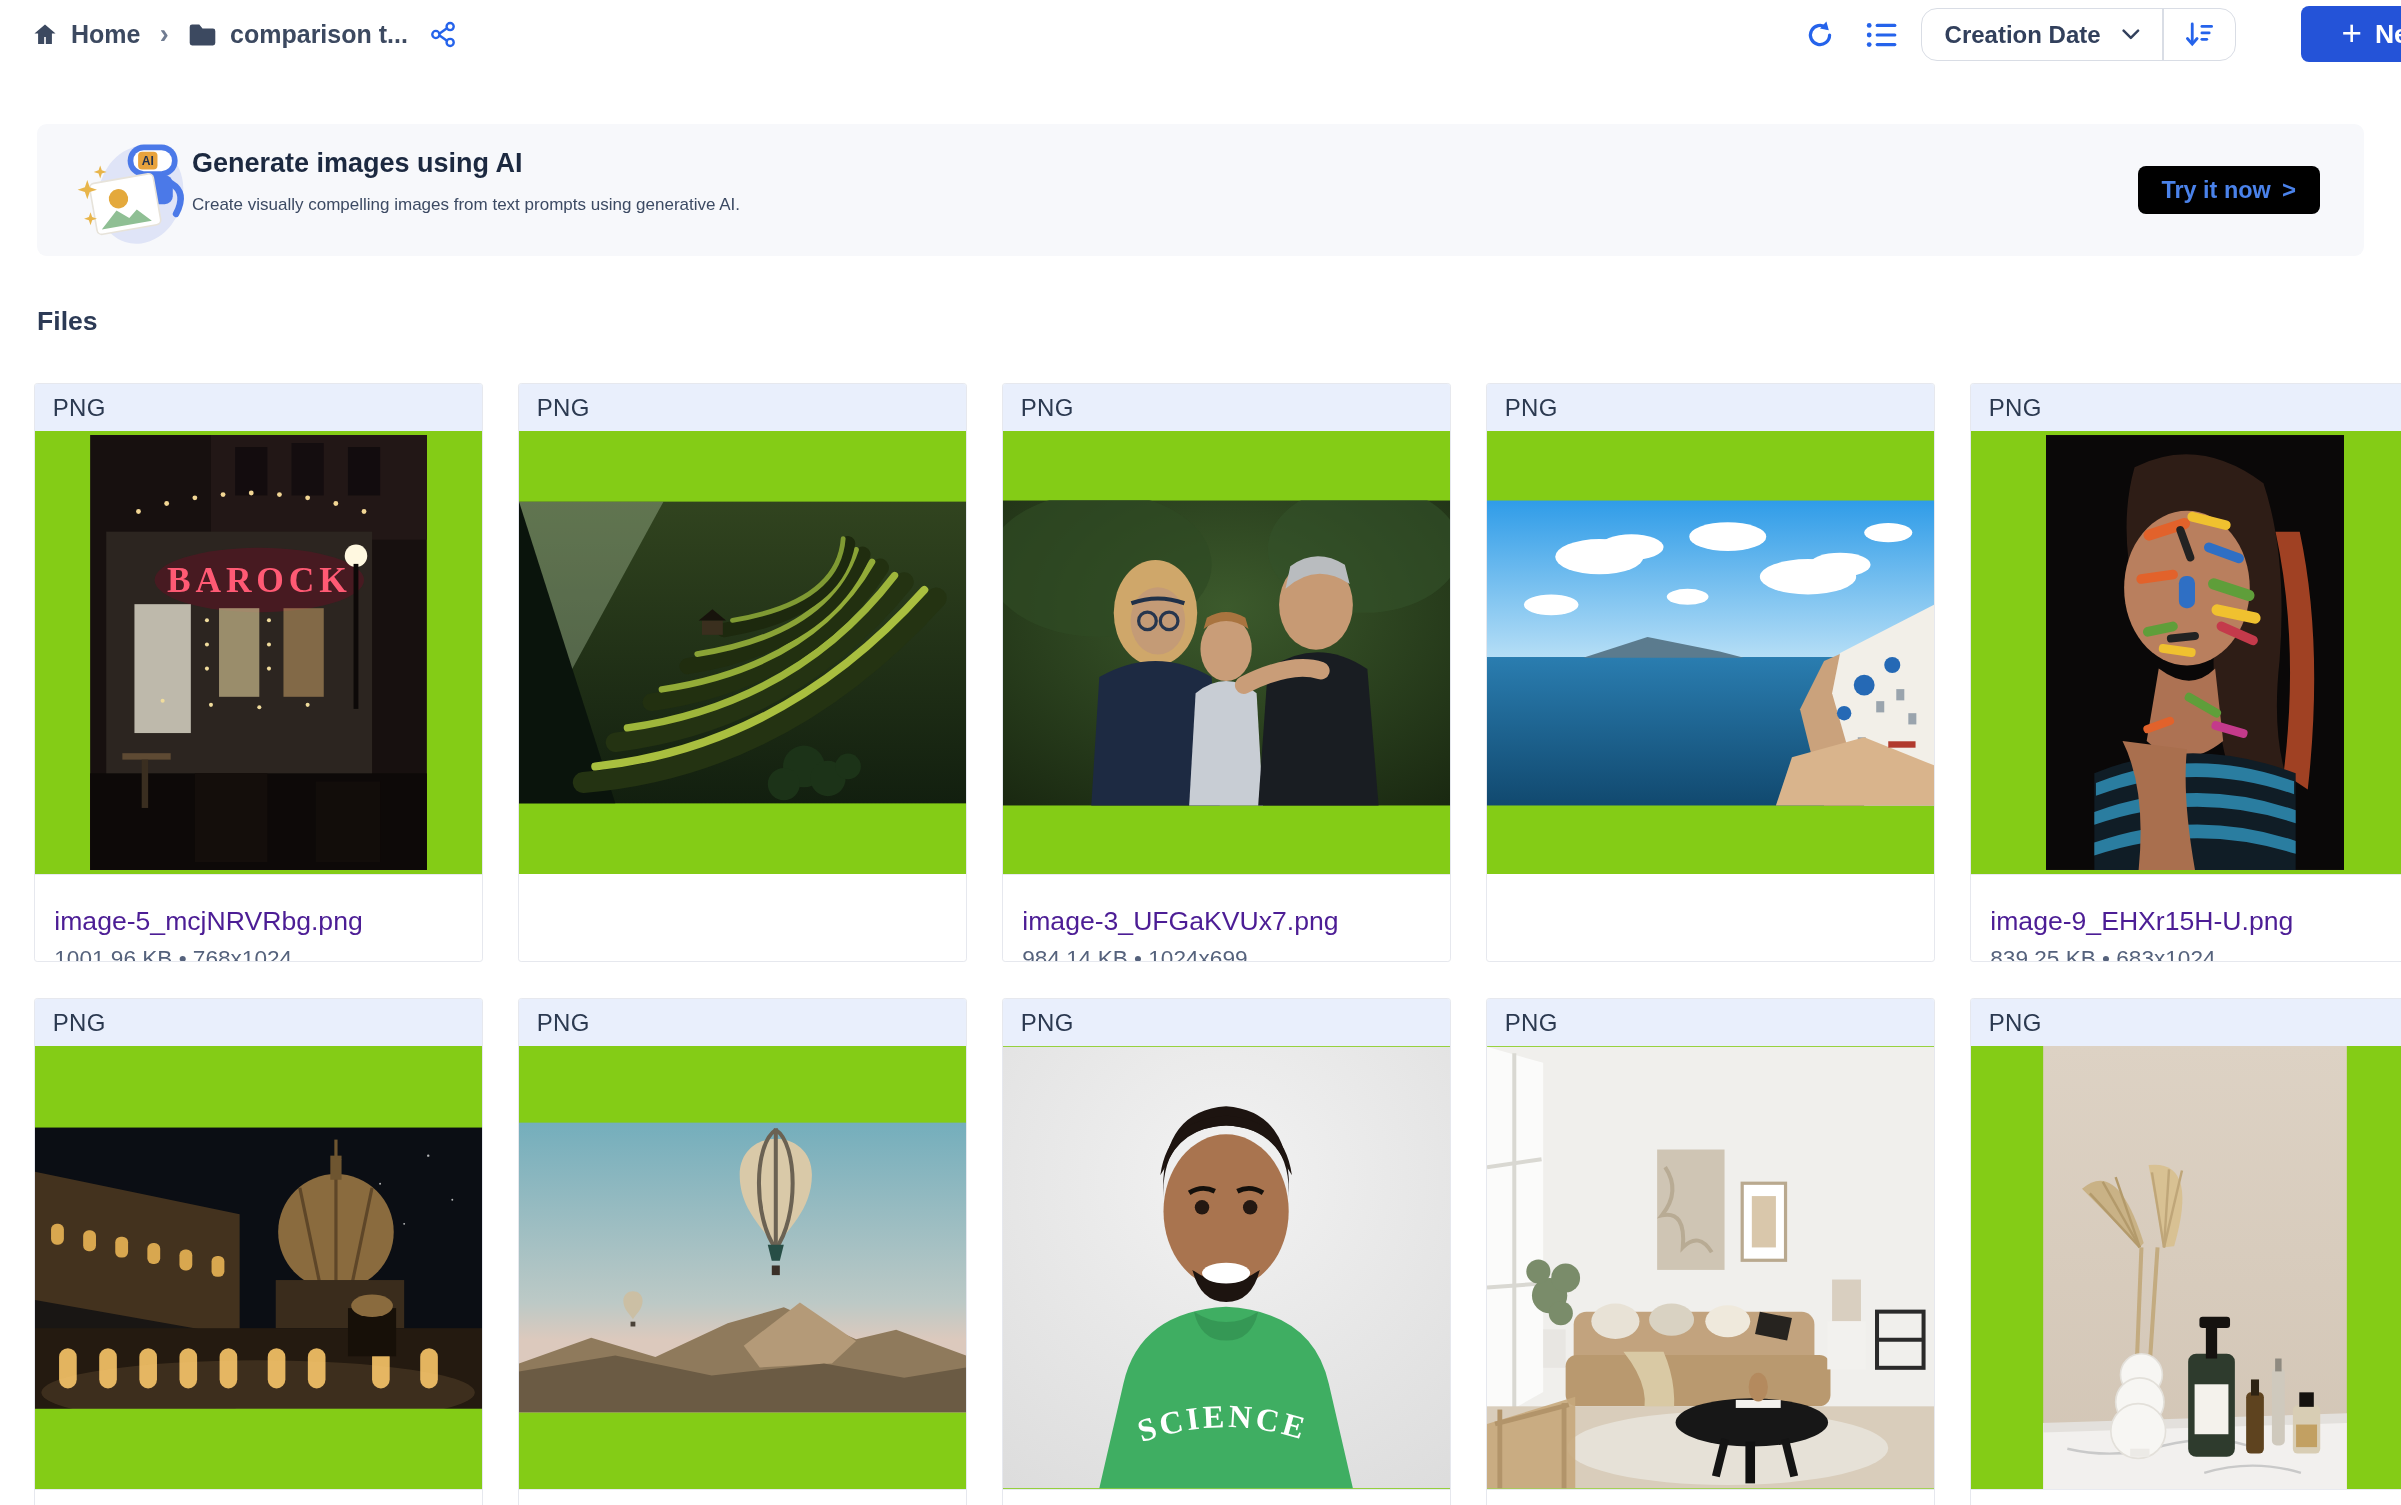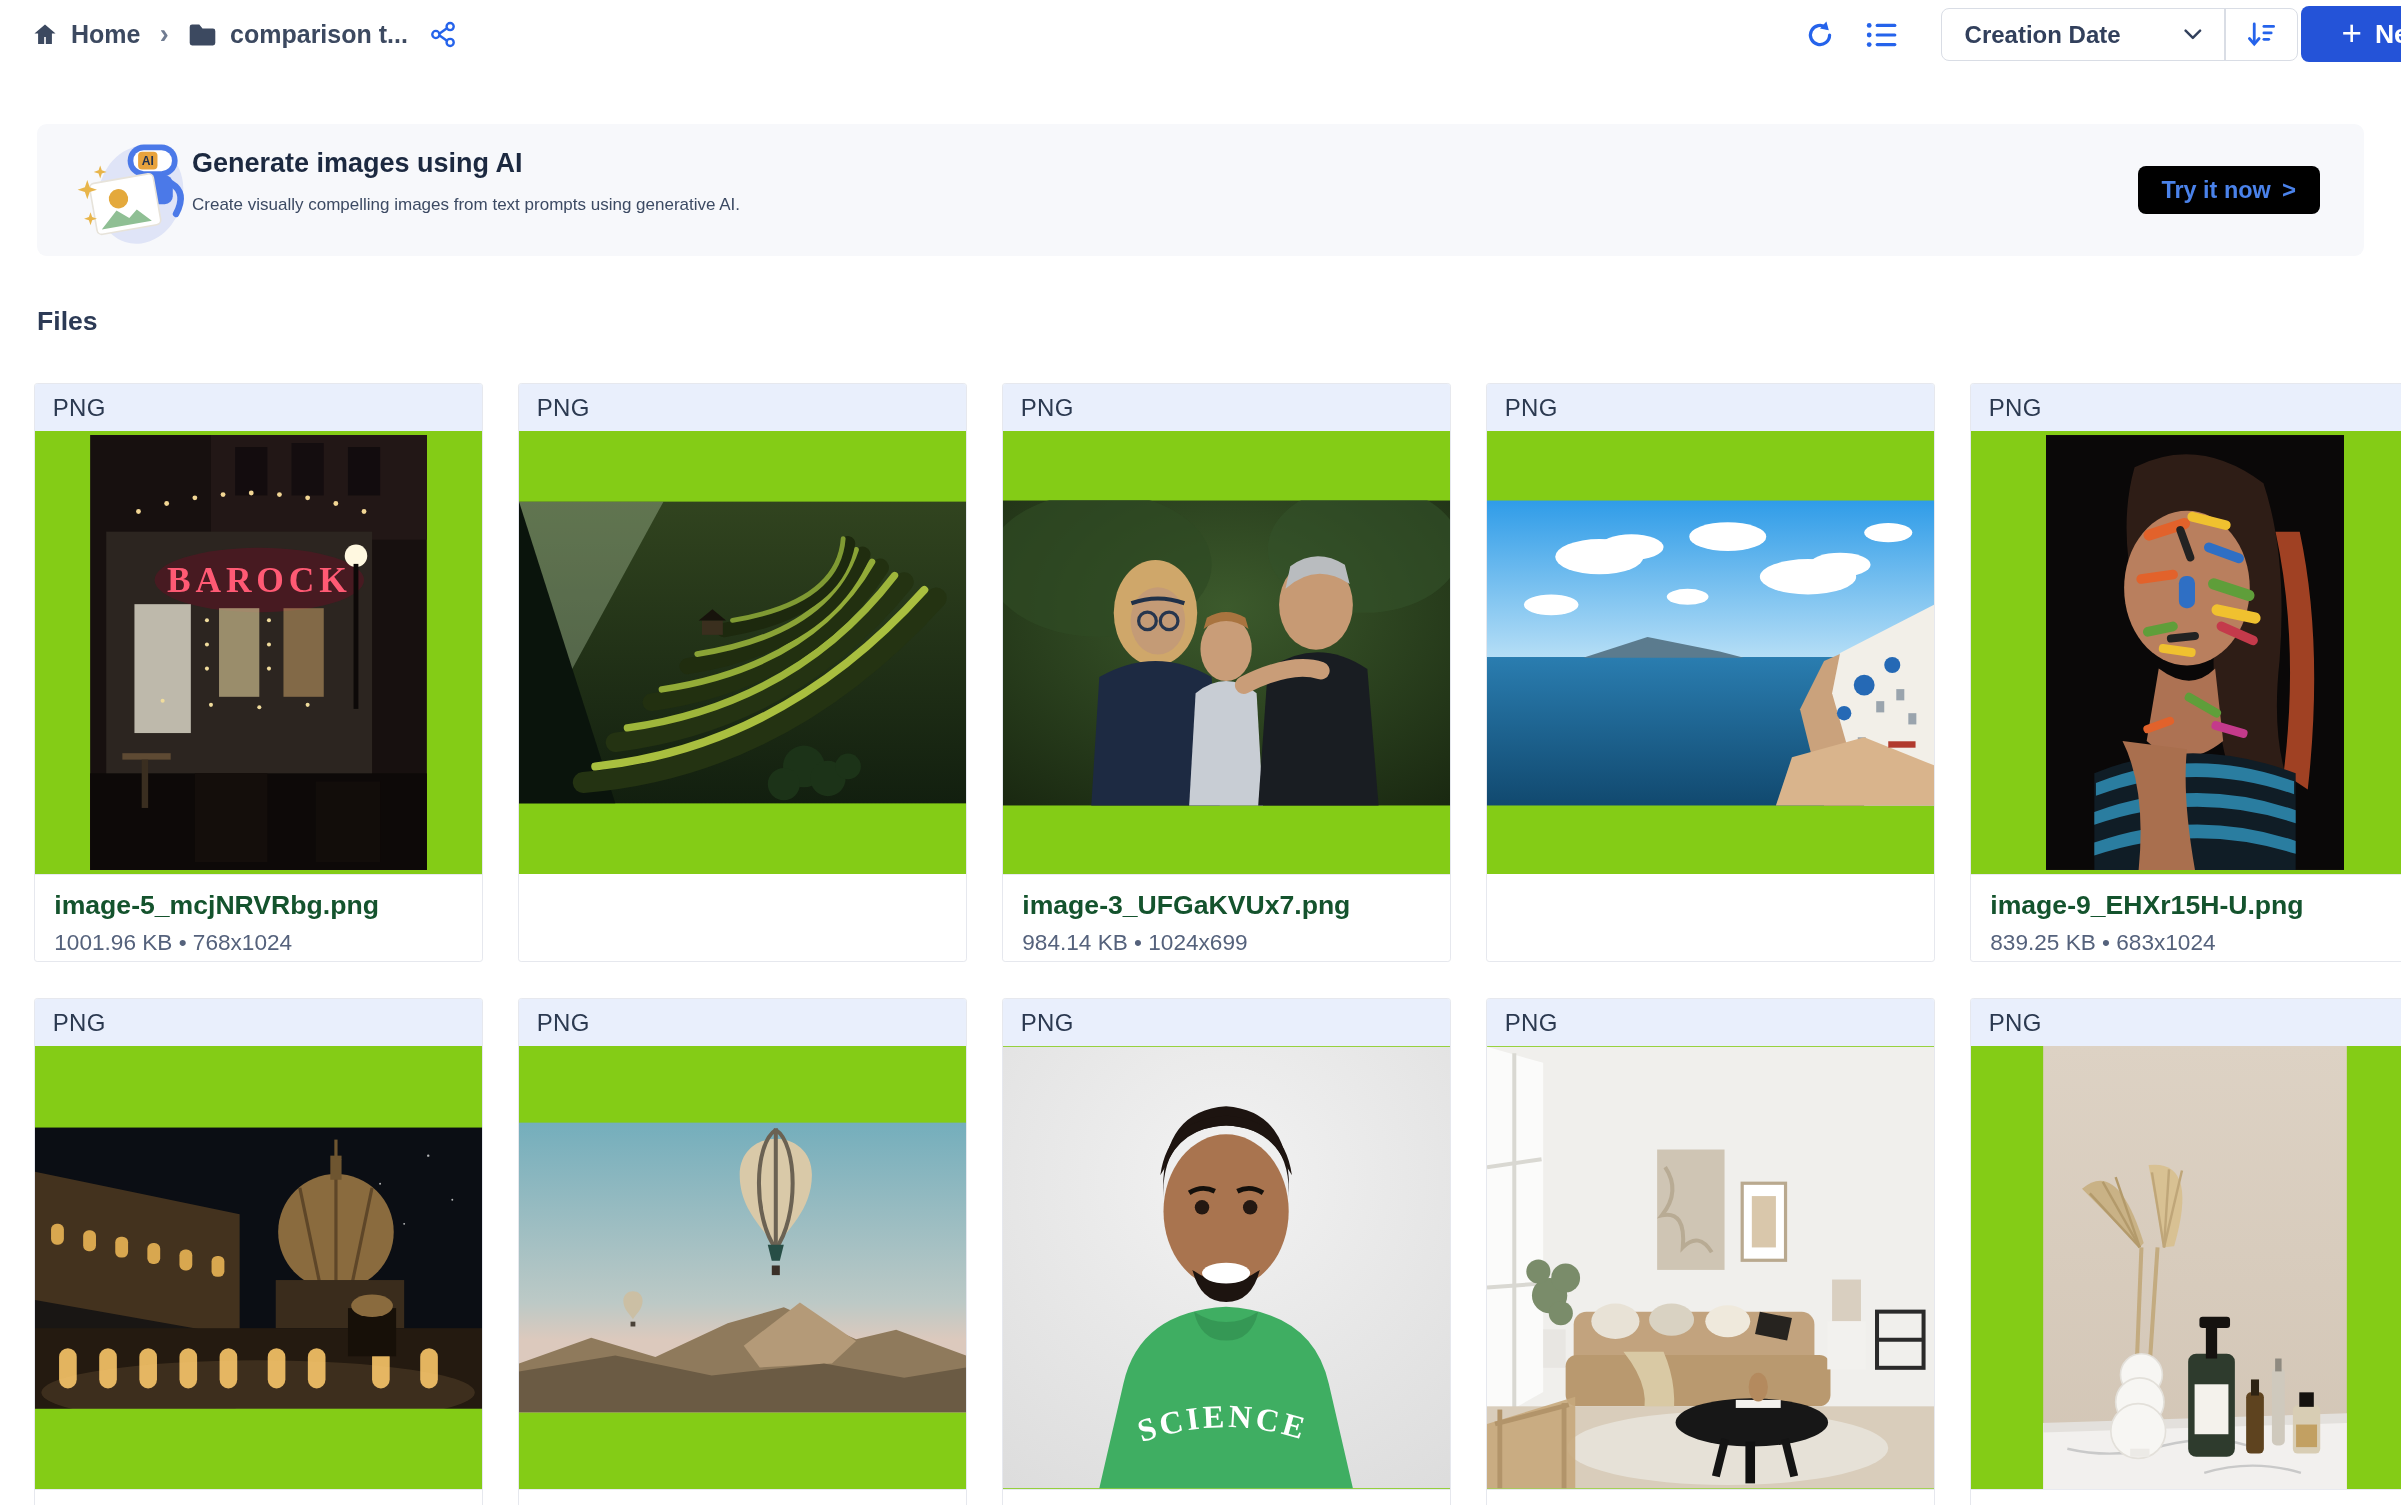--- a/index.html
+++ b/index.html
@@ -11,22 +11,22 @@
   .crumbs { position:absolute; left:32px; top:0; height:69px; display:flex; align-items:center; }
   .crumb-text { font-size:25px; font-weight:600; color:#3c4960; }
   .crumb-sep { font-size:27px; color:#707c92; margin:0 19.3px; font-weight:600; }
   .icon-gap { margin-right:13px; display:flex; align-items:center; }
   .share-btn { margin-left:22.6px; display:flex; align-items:center; cursor:pointer; }
 
   .top-right { position:absolute; top:0; height:69px; right:0; width:612px; }
   .tr-icon { position:absolute; top:50%; transform:translateY(-50%); cursor:pointer; }
   .refresh-pos { left:14.5px; }
   .list-pos { left:77px; }
-  .sort-group { position:absolute; left:152px; top:8px; height:53px; width:357px;
-                border:1.6px solid #d9dde5; border-radius:8px; display:flex; align-items:stretch; background:#fff; }
+  .sort-group { position:absolute; left:132px; top:8px; height:53px; width:315px;
+                border:1.6px solid #d9dde5; border-radius:16px; display:flex; align-items:stretch; background:#fff; }
   .sort-select { flex:1; display:flex; align-items:center; justify-content:space-between;
                  padding:0 22.6px; cursor:pointer; }
   .sort-select-label { font-size:24px; font-weight:600; color:#32405c; }
   .sort-divider { width:1.6px; background:#d9dde5; }
   .sort-dir { width:71px; display:flex; align-items:center; justify-content:center; cursor:pointer; }
   .new-btn { position:absolute; left:512px; top:6.4px; height:56px; width:169px; background:#2453d8;
              border-radius:8px; display:flex; align-items:center; justify-content:center; gap:13px;
              color:#fff; cursor:pointer; }
   .new-plus { font-size:35px; font-weight:400; line-height:1; margin-top:-3.2px; }
   .new-label { font-size:26.6px; font-weight:600; }
@@ -47,21 +47,21 @@
 
   .grid { position:absolute; left:34px; top:383px; width:2387px;
           display:grid; grid-template-columns:repeat(5,449px); column-gap:35px; row-gap:36px; }
   .card { width:449px; height:579px; background:#fff; border:1.6px solid #e6e8ee; border-radius:3.2px;
           display:flex; flex-direction:column; overflow:hidden; cursor:pointer; }
   .card-strip { height:47px; flex:0 0 47px; background:#e9effc; display:flex; align-items:center;
                 padding-left:17.7px; font-size:24px; color:#2b3950; letter-spacing:0.4px; }
   .thumb { height:443px; flex:0 0 443px; display:flex; align-items:center; justify-content:center;
            background:#84cc16; overflow:hidden;font-family:Liberation Serif, serif; }
   .card-info { border-top:1.6px solid #e8eaf0; padding:14.5px 19.3px; flex:1; }
-  .file-name { font-size:26.6px; font-weight:700; color:#14532d; white-space:nowrap; overflow:hidden; }
+  .file-name { font-size:26.6px; font-weight:400; color:#4c1d95; white-space:nowrap; overflow:hidden;margin-top:16px; }
   .file-meta { font-size:22.6px; color:#55627c; margin-top:9.7px; }
   svg { display:block; }
 </style>
 </head>
 <body>
 
 <div class="topbar">
   <div class="crumbs">
     <span class="icon-gap">
       <svg width="26" height="26" viewBox="0 0 32 32">

